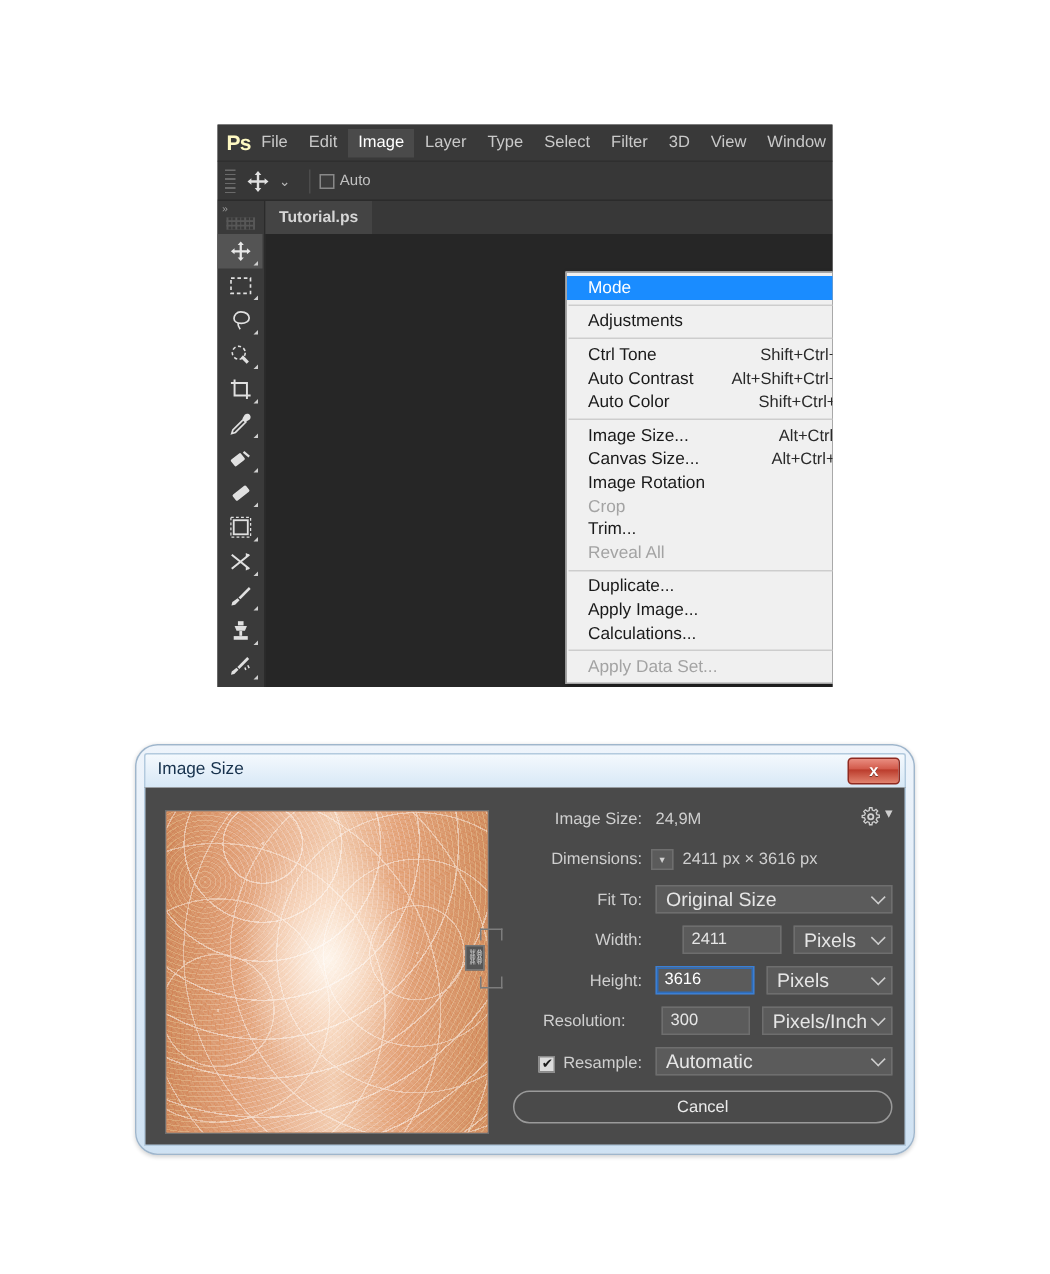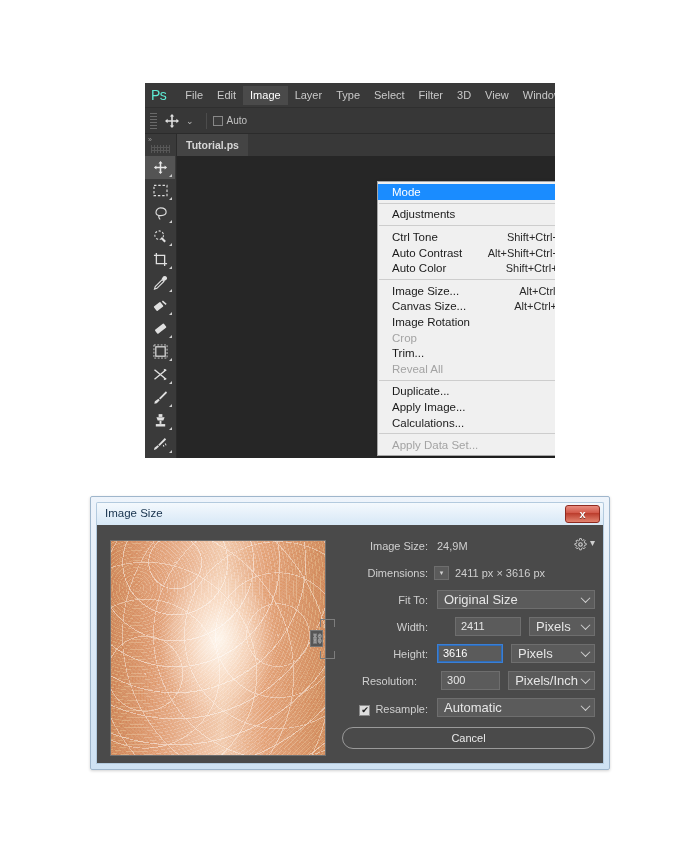--- a/index.html
+++ b/index.html
@@ -18,22 +18,22 @@
     width: 410px; height: 375px;
     background: #2b2b2b;
     overflow: hidden;
   }
   .ps-menubar {
     position: relative; height: 25px; background: #393939;
     display: flex; align-items: center; padding-left: 6px;
     border-bottom: 1px solid #2f2f2f;
   }
   .ps-logo {
-    color: #5eead4; font-weight: normal; font-size: 14px;
-    letter-spacing: -0.5px; margin-right: 12px; padding-bottom:1px;
+    color: #fef9c3; font-weight: bold; font-size: 14px;
+    letter-spacing: -0.5px; padding-bottom:1px;
   }
   .ps-menu-item {
     color: #c9c9c9; font-size: 11px; padding: 4px 7px; line-height: 1;
     white-space: nowrap;
   }
   .ps-menu-item.active { background: #4a4a4a; color: #ffffff; }
 
   .ps-optionsbar {
     position: relative; height: 26px; background: #373737;
     border-bottom: 1px solid #2b2b2b;
@@ -96,21 +96,21 @@
   .mrow .lbl { flex:1; }
   .mrow .accel { color:#2a2a2a; font-size:11px; margin-left:14px; }
   .mrow.dis { color:#a3a3a3; }
   .mrow.hl { background:#1a8cff; color:#ffffff; }
   .msep { height:1px; background:#cdcdcd; margin:3px 1px; }
 
   
   .dlg-frame {
     position:absolute; left:90px; top:496px; width:520px; height:274px;
     background: linear-gradient(to bottom, #eef4fb, #cfe2f3);
-    border:1px solid #9fb6cc; border-radius:2px; padding:5px;
+    border:1px solid #9fb6cc; border-radius:15px; padding:5px;
     box-shadow: 0 1px 3px rgba(0,0,0,.18);
   }
   .dlg-titlebar {
     height:23px; position:relative;
     background: linear-gradient(to bottom, #f4f9fd 0%, #e7f1fa 45%, #d7e8f6 100%);
     border:1px solid #b3cade; border-bottom:none; border-radius:2px 2px 0 0;
   }
   .dlg-title {
     position:absolute; left:8px; top:4px; font-size:11.5px; color:#17324d;
   }

